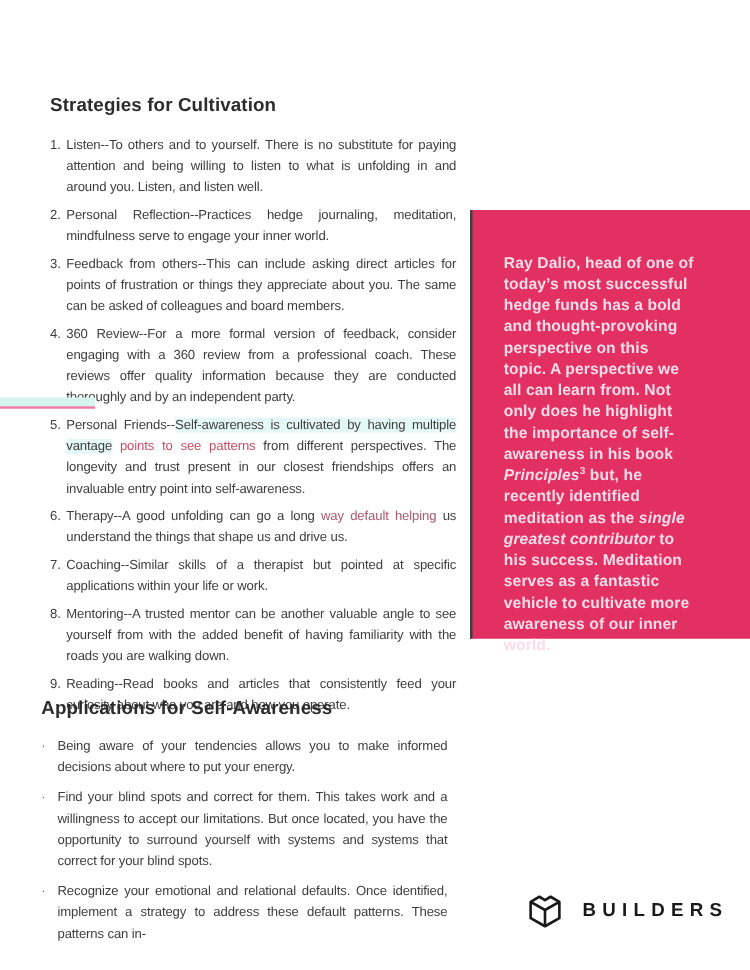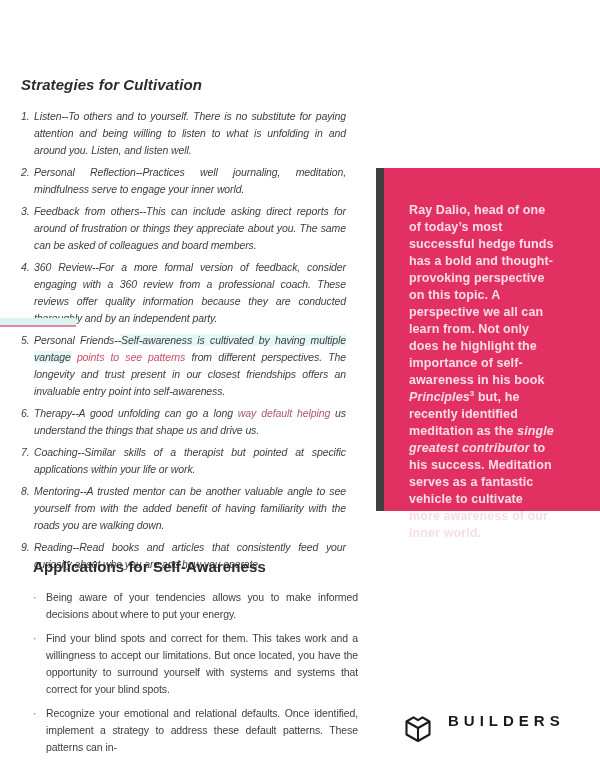--- a/index.html
+++ b/index.html
@@ -5,21 +5,21 @@
   html,body { margin:0; padding:0; background:#e8e8e8; }
   .page {
     position:relative;
     width:600px; height:776px;
     margin:0 auto;
     background:#ffffff;
     font-family:"Liberation Sans", sans-serif;
     overflow:hidden;
   }
   
-  .main-col { position:absolute; left:21px; top:76px; width:325px;font-style:italic; }
+  .main-col { position:absolute; left:40px; top:76px; width:325px; }
   .section-title {
     margin:0 0 15px 0;
     font-size:15px; font-weight:bold; color:#2c2c2c; letter-spacing:0.1px;
   }
   ol.strategies, ul.apps { list-style:none; margin:0; padding:0; }
   ol.strategies li, ul.apps li {
     display:flex;
     margin:0 0 5px 0;
     font-size:10.5px; line-height:17px; letter-spacing:-0.1px;
     color:#3e3e3e;
@@ -44,35 +44,35 @@
     position:absolute; left:0; top:325px; width:76px; height:2px;
     background:#f07fa8;
   }
 
   
   .callout {
     position:absolute; left:376px; top:168px;
     width:224px; height:343px;
     box-sizing:border-box;
     background:#e23063;
-    border-left:8px solid #404040;
+    border-left:2px solid #404040;
     padding:21px 44px 0 25px;
   }
   .callout-text {
     font-size:12.5px; font-weight:bold; line-height:17px;
     letter-spacing:0.1px;
     color:#f8dce8;
   }
   .callout-text .it { font-style:italic; }
   .callout-text sup { font-size:8px; line-height:0; vertical-align:super; }
 
   
   .logo {
-    position:absolute; left:403px; top:712px;
-    display:flex; gap:15px;
+    position:absolute; left:421px; top:712px;
+    display:flex; align-items:center; gap:15px;
   }
   .logo-icon { display:block; }
   .logo-word {
     font-size:15px; font-weight:bold; letter-spacing:5px;
     color:#1a1a1c; white-space:nowrap;
   }
 </style>
 </head>
 <body>
 
@@ -81,25 +81,25 @@
   <div class="main-col">
     <h1 class="section-title">Strategies for Cultivation</h1>
 
     <ol class="strategies">
       <li>
         <span class="num">1.</span>
         <div class="li-text">Listen--To others and to yourself. There is no substitute for paying attention and being willing to listen to what is unfolding in and around you. Listen, and listen well.</div>
       </li>
       <li>
         <span class="num">2.</span>
-        <div class="li-text">Personal Reflection--Practices well journaling, meditation, mindfulness serve to engage your inner world.</div>
+        <div class="li-text">Personal Reflection--Practices hedge journaling, meditation, mindfulness serve to engage your inner world.</div>
       </li>
       <li>
         <span class="num">3.</span>
-        <div class="li-text">Feedback from others--This can include asking direct reports for around of frustration or things they appreciate about you. The same can be asked of colleagues and board members.</div>
+        <div class="li-text">Feedback from others--This can include asking direct articles for points of frustration or things they appreciate about you. The same can be asked of colleagues and board members.</div>
       </li>
       <li>
         <span class="num">4.</span>
         <div class="li-text">360 Review--For a more formal version of feedback, consider engaging with a 360 review from a professional coach. These reviews offer quality information because they are conducted thoroughly and by an independent party.</div>
       </li>
       <li>
         <span class="num">5.</span>
         <div class="li-text"><span>Personal Friends--</span><span class="hl-cyan">Self-awareness is cultivated by having multiple vantage</span><span> </span><span class="mark-red">points to see patterns</span><span> from different perspectives. The longevity and trust present in our closest friendships offers an invaluable entry point into self-awareness.</span></div>
       </li>
       <li>

